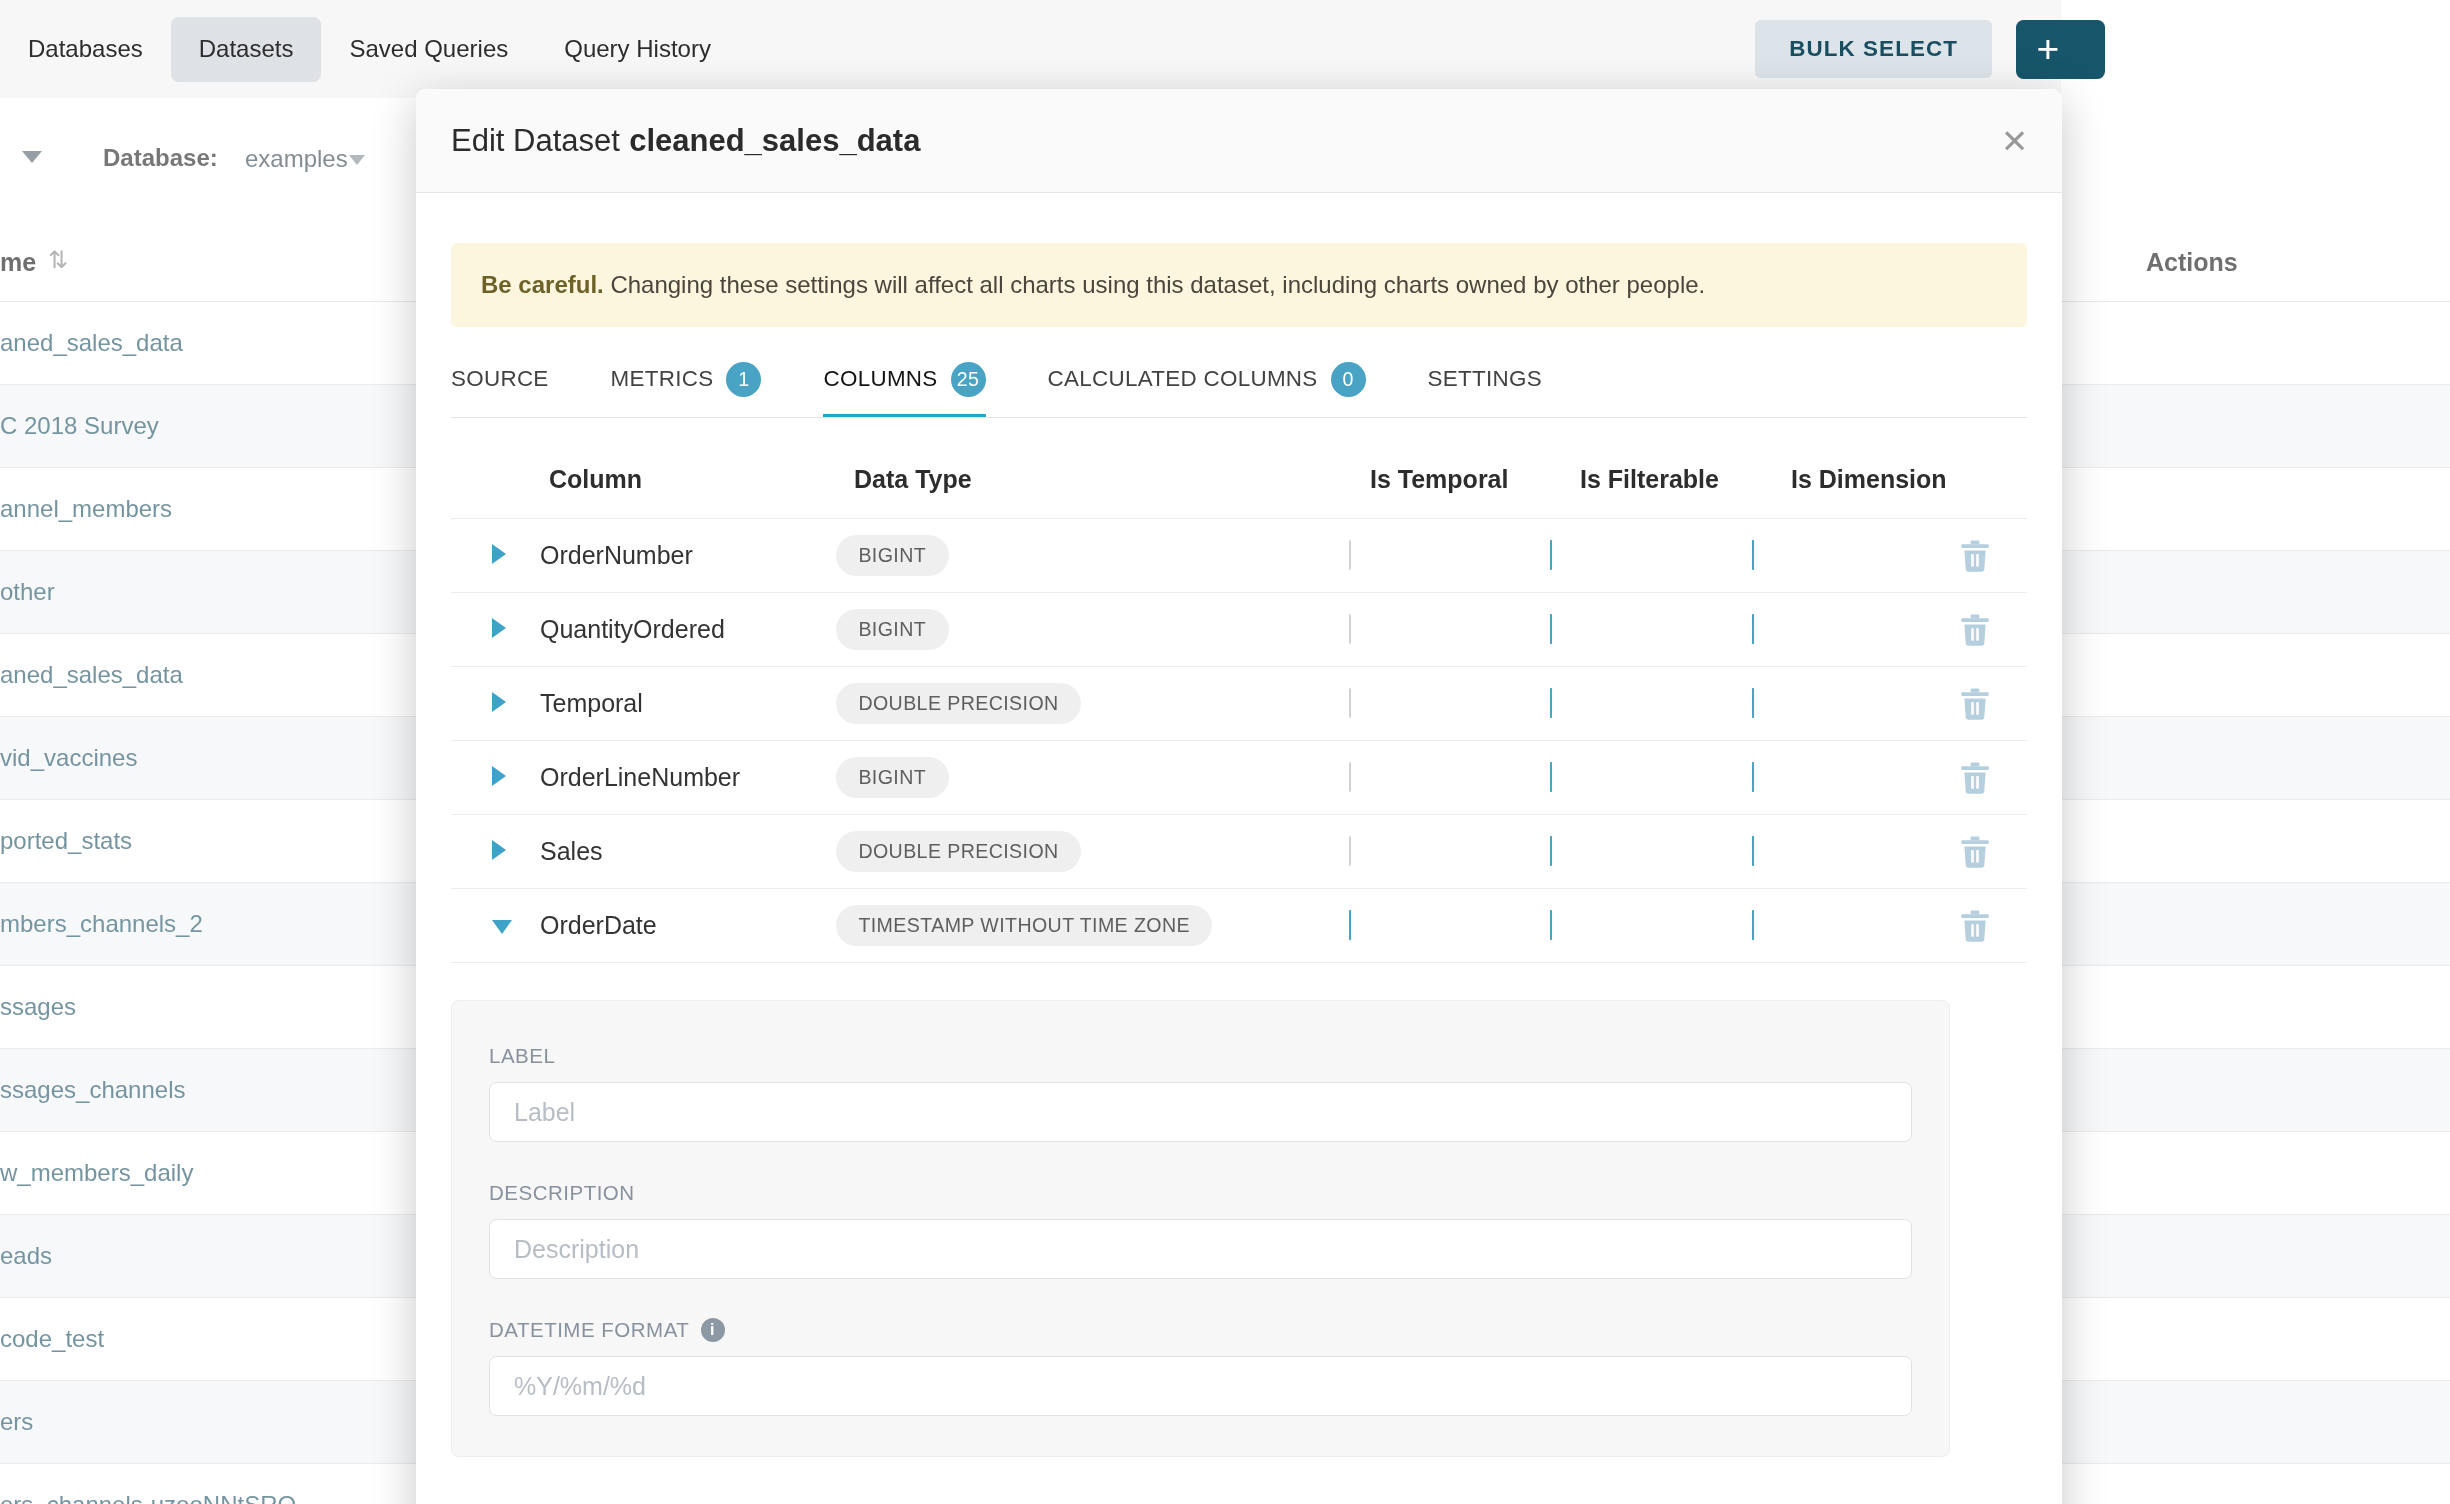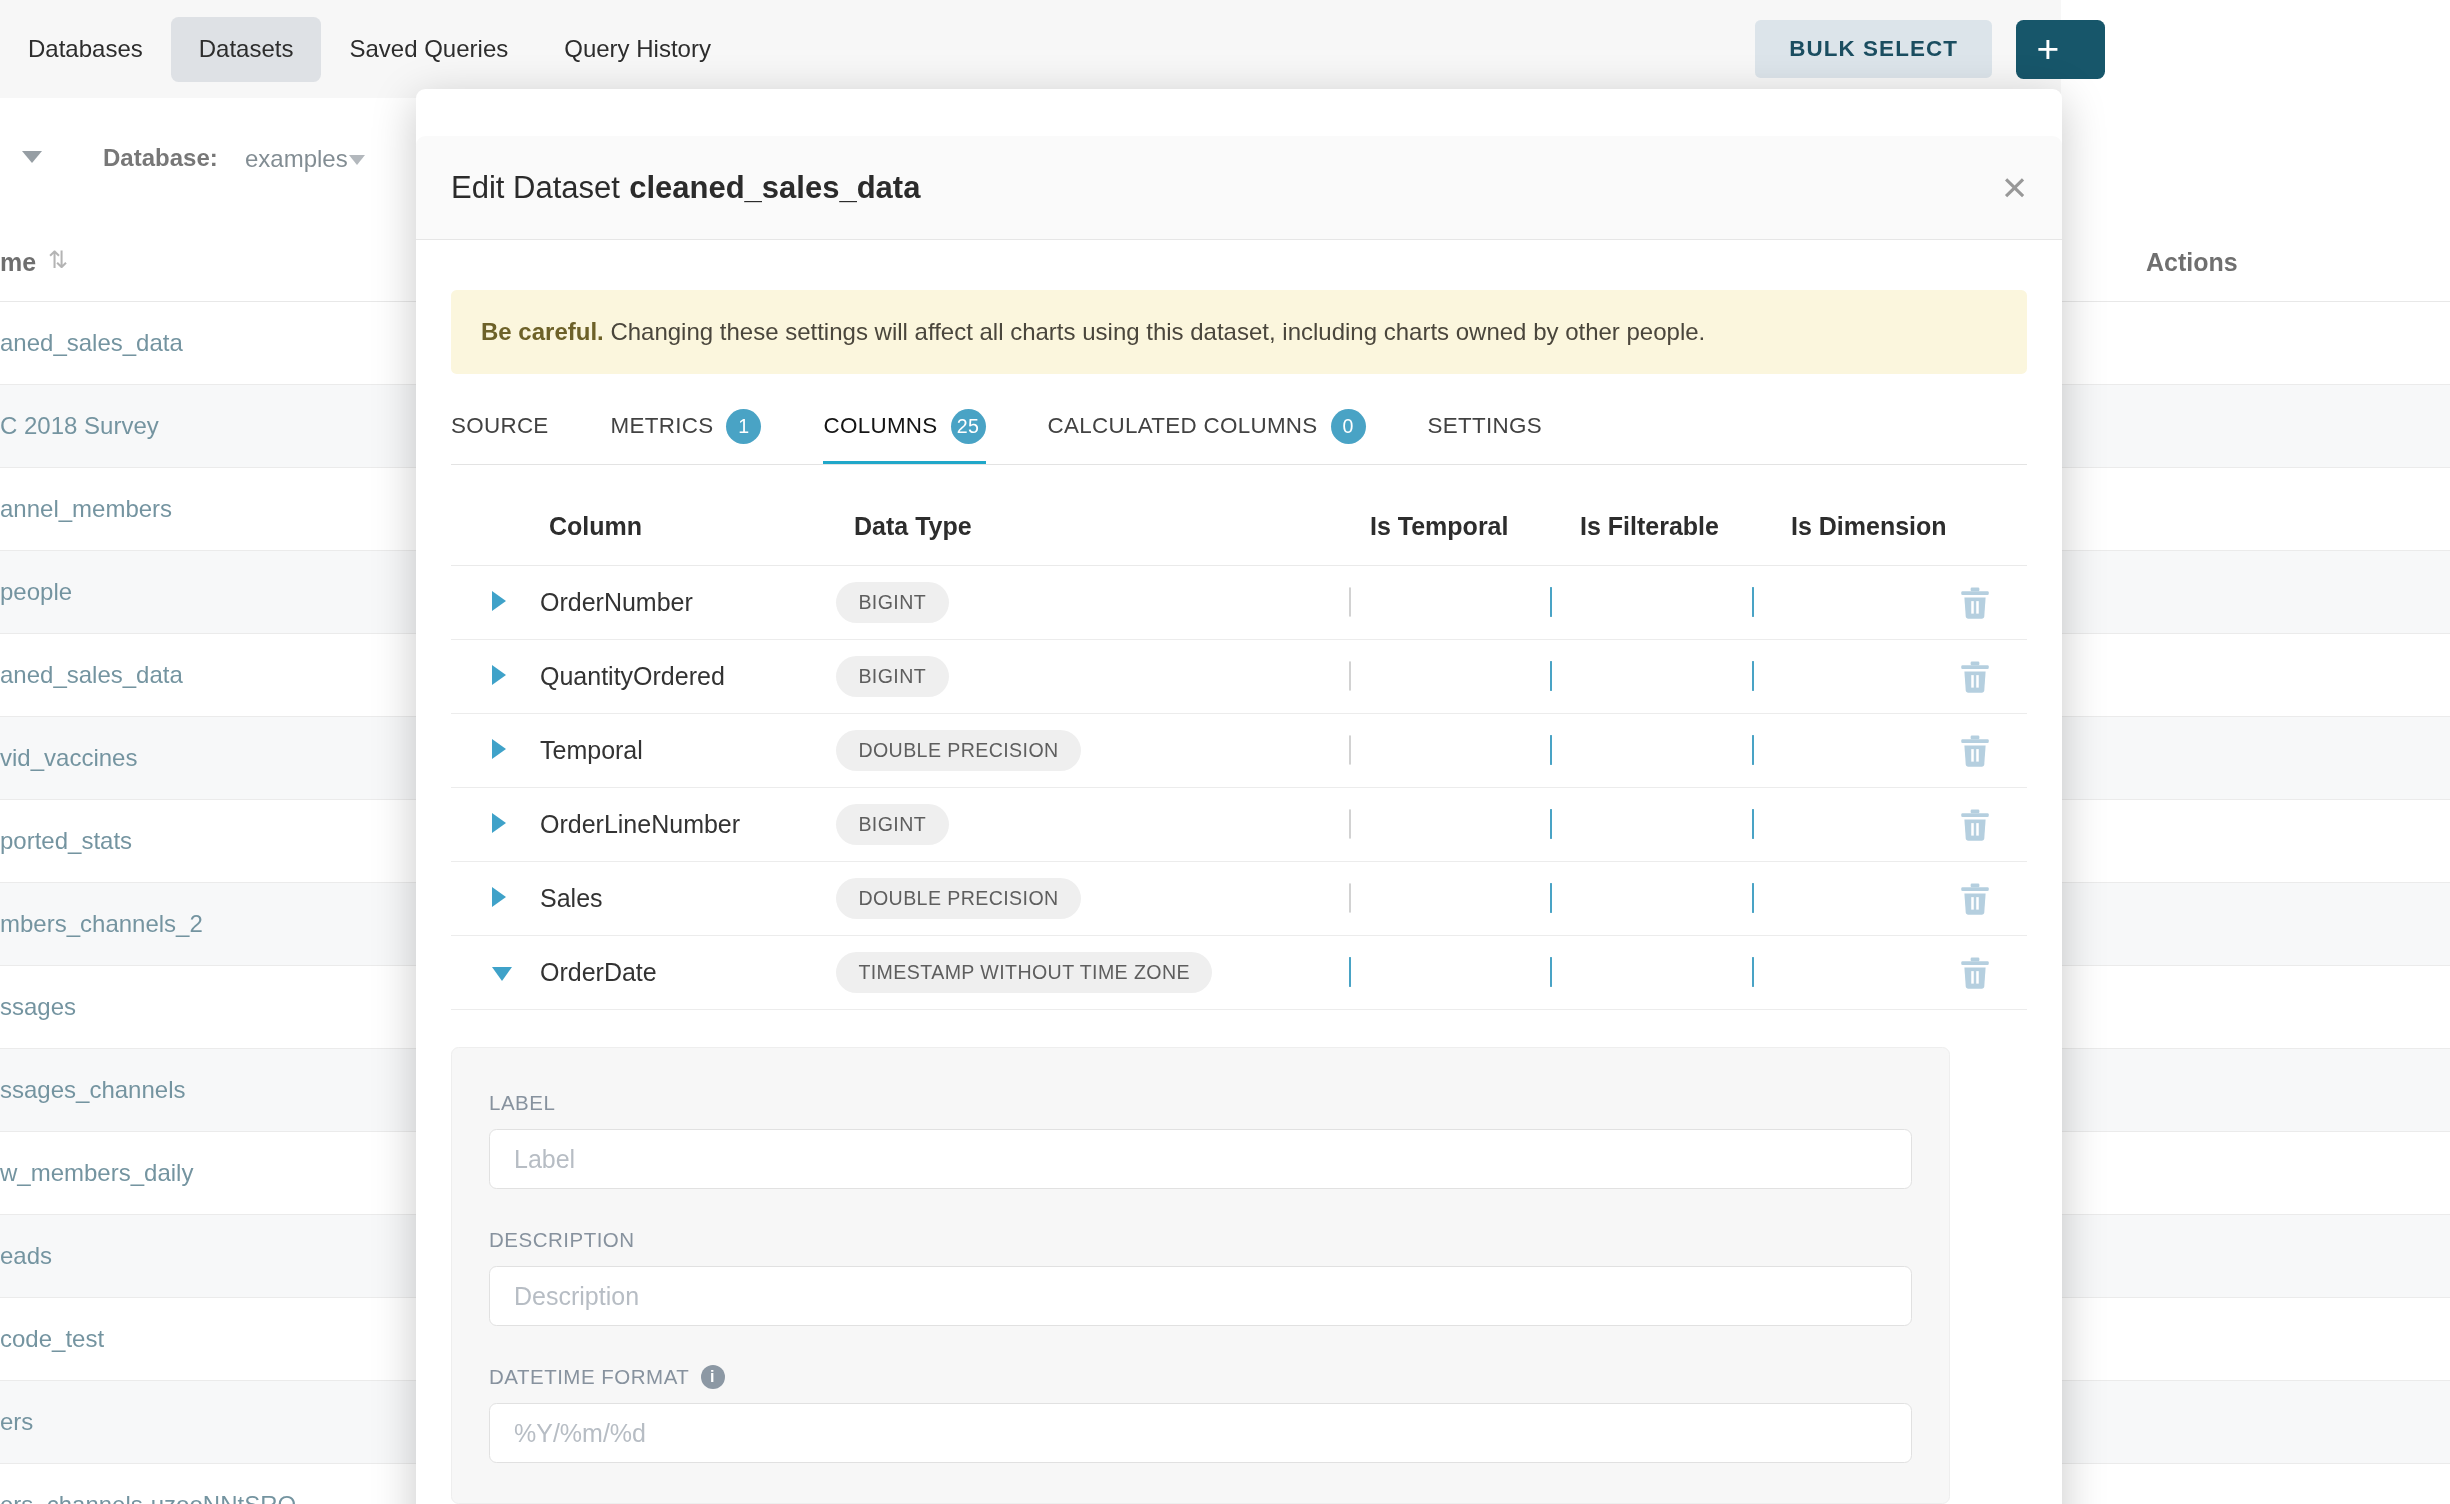--- a/index.html
+++ b/index.html
@@ -69,21 +69,21 @@
   .mask { position:absolute; left:0; top:0; width:2450px; height:1505px; background:rgba(255,255,255,0.35); z-index:20; }
 
   
   .modal {
     position:absolute; left:416px; top:89px; width:1646px; height:1454px;
     background:#ffffff; border-radius:9.3px;
     box-shadow:0 11.2px 45px rgba(0,0,0,0.22); z-index:50;
   }
   .modal-head {
     height:104px; background:#fafafa; border-bottom:0.9px solid #e6e6e6;
-    border-radius:9.3px 9.3px 0 0; display:flex; align-items:center; padding:16px 35px;margin-top:47px;
+    border-radius:9.3px 9.3px 0 0; display:flex; align-items:center; padding:16px 35px;
   }
   .modal-title { font-size:31px; color:#2b2b2b; }
   .modal-title .bold { font-weight:700; margin-left:9.3px; }
   .modal-close { margin-left:auto; font-size:43px; color:#989898; line-height:1; font-weight:300; cursor:pointer; }
 
   .modal-body { padding:0 35px; }
   .warning {
     margin-top:50px; background:#fbf6dd; border-radius:5.6px;
     padding:25px 30px; font-size:24px; line-height:34px; color:#4a463c;
   }
@@ -176,21 +176,21 @@
     <div class="list-row">
         <span class="row-link">aned_sales_data</span>
       </div>
     <div class="list-row">
         <span class="row-link">C 2018 Survey</span>
       </div>
     <div class="list-row">
         <span class="row-link">annel_members</span>
       </div>
     <div class="list-row">
-        <span class="row-link">people</span>
+        <span class="row-link">other</span>
       </div>
     <div class="list-row">
         <span class="row-link">aned_sales_data</span>
       </div>
     <div class="list-row">
         <span class="row-link">vid_vaccines</span>
       </div>
     <div class="list-row">
         <span class="row-link">ported_stats</span>
       </div>

